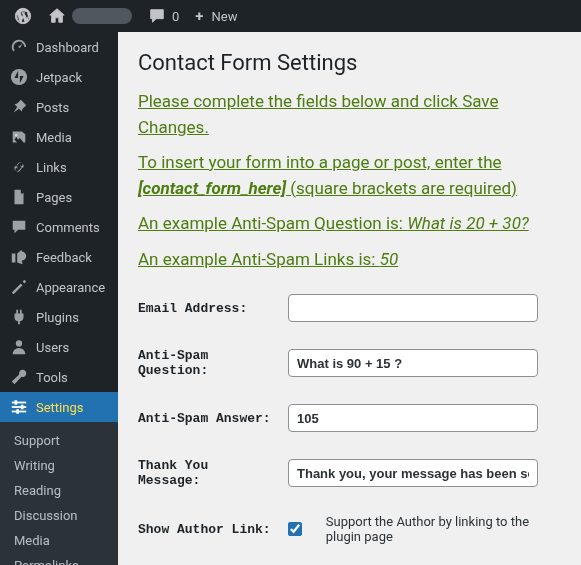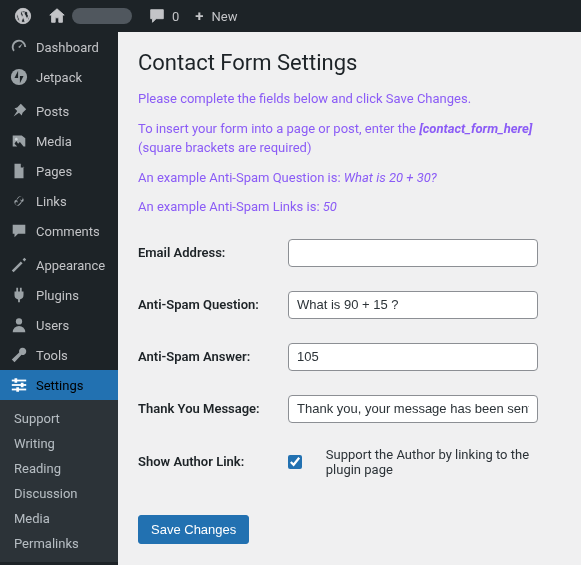--- a/index.html
+++ b/index.html
@@ -10,38 +10,38 @@
   .adminbar .ab-item { display: flex; align-items: center; height: 32px; padding: 0 8px; gap: 6px; cursor: pointer; }
   .adminbar svg { width: 18px; height: 18px; fill: #c3c4c7; stroke: #c3c4c7; }
   .adminbar .site-pill { width: 60px; height: 16px; border-radius: 8px; background: #50575e; }
   .adminbar .plus { font-weight: bold; font-size: 15px; margin-right: 2px; }
 
   
   .wrap { display: flex; height: calc(565px - 32px); }
   .sidebar { width: 118px; background: #1d2327; color: #c3c4c7; display: flex; flex-direction: column; font-size: 13px; overflow: hidden; }
   .menu-item { display: flex; align-items: center; gap: 8px; padding: 6px 8px 6px 10px; cursor: pointer; white-space: nowrap; position: relative; text-align: center; }
   .menu-item svg { width: 18px; height: 18px; fill: rgba(240,246,252,0.6); flex-shrink: 0; }
-  .menu-item.current { background: #2271b1; color: #000000; }
+  .menu-item.current { background: #2271b1; color: #fde047; }
   .menu-item.current svg { fill: #fff; }
   .menu-item.current::after { content: ""; position: absolute; right: -8px; top: 50%; transform: translateY(-50%); border: 8px solid transparent; border-right-color: #f0f0f1; }
   .menu-sep { height: 4px; }
   .submenu { background: #2c3338; padding: 6px 0; }
   .submenu .sub-item { padding: 5px 8px 5px 14px; color: rgba(240,246,252,0.7); cursor: pointer; white-space: nowrap; }
 
   
   .main { flex: 1; padding: 14px 20px 20px 20px; overflow: auto; background: #f0f0f1; border-radius: 28px; }
   h1 { font-size: 22px; font-weight: 400; color: #1d2327; margin: 4px 0 14px; }
-  .desc { font-size: 13px; color: #8b5cf6; margin-bottom: 10px; line-height: 1.5; }
+  .desc { font-size: 17px; color: #4d7c0f; margin-bottom: 10px; line-height: 1.5; text-decoration: underline; }
   .desc em { font-style: italic; }
   .desc strong { font-weight: 700; font-style: italic; }
 
   table.form-table { width: 100%; border-collapse: collapse; margin-top: 10px; }
-  table.form-table th { text-align: left; vertical-align: middle; width: 150px; font-weight: 600; font-size: 13px; padding: 14px 10px 14px 0; color:#1d2327; }
+  table.form-table th { text-align: left; vertical-align: middle; width: 150px; font-weight: 600; font-size: 13px; padding: 14px 10px 14px 0; color:#1d2327;font-family:Liberation Mono, monospace; }
   table.form-table td { padding: 12px 0; vertical-align: middle; }
-  input.regular-text { width: 250px; height: 28px; padding: 2px 8px; border: 1px solid #8c8f94; border-radius: 4px; font-size: 13px; background:#fff; color:#2c3338; }
+  input.regular-text { width: 250px; height: 28px; padding: 2px 8px; border: 1px solid #8c8f94; border-radius: 4px; font-size: 13px; background:#fff; color:#2c3338;font-weight:bold; }
   .checkbox-row { display: flex; align-items: center; gap: 24px; font-size: 13px; color:#2c3338; }
   input[type=checkbox] { width: 16px; height: 16px; accent-color: #2271b1; }
 
   .submit { margin-top: 26px; }
   .button-primary { background: #2271b1; border: 1px solid #2271b1; color: #fff; padding: 6px 12px; border-radius: 3px; font-size: 13px; cursor: pointer; }
 </style>
 </head>
 <body>
 
 <div class="adminbar">
@@ -93,35 +93,41 @@
     </div>
     <div class="menu-item">
       <svg viewBox="0 0 20 20">
           <path d="M3 4h10l4 3v9H3Zm2 9 3 3h7l-4-5-2 2-2-3Z"></path>
           <circle cx="7" cy="8" r="1.5"></circle>
         </svg>
       <span>Media</span>
     </div>
     <div class="menu-item">
       <svg viewBox="0 0 20 20">
+          <path d="M8 12a4 4 0 0 1 0-5l2-2a4 4 0 0 1 5 5l-1 1-1.5-1.5 1-1a2 2 0 1 0-3-3l-2 2a2 2 0 0 0 0 3Zm4-4a4 4 0 0 1 0 5l-2 2a4 4 0 0 1-5-5l1-1L7.5 10l-1 1a2 2 0 1 0 3 3l2-2a2 2 0 0 0 0-3Z"></path>
+        </svg>
+      <span>Links</span>
+    </div>
+    <div class="menu-item">
+      <svg viewBox="0 0 20 20">
           <path d="M5 2h7l3 3v13H5Zm7 0v4h4"></path>
         </svg>
       <span>Pages</span>
     </div>
     <div class="menu-item">
       <svg viewBox="0 0 20 20">
-          <path d="M8 12a4 4 0 0 1 0-5l2-2a4 4 0 0 1 5 5l-1 1-1.5-1.5 1-1a2 2 0 1 0-3-3l-2 2a2 2 0 0 0 0 3Zm4-4a4 4 0 0 1 0 5l-2 2a4 4 0 0 1-5-5l1-1L7.5 10l-1 1a2 2 0 1 0 3 3l2-2a2 2 0 0 0 0-3Z"></path>
-        </svg>
-      <span>Links</span>
-    </div>
-    <div class="menu-item">
-      <svg viewBox="0 0 20 20">
           <path d="M3 3h14v10H9l-4 4v-4H3Z"></path>
         </svg>
       <span>Comments</span>
+    </div>
+    <div class="menu-item">
+      <svg viewBox="0 0 20 20">
+          <path d="M2 6h4v10H2Zm6 10V6l5-4v2a5 5 0 0 1 0 10l1 4Z"></path>
+        </svg>
+      <span>Feedback</span>
     </div>
     <div class="menu-sep"></div>
     <div class="menu-item">
       <svg viewBox="0 0 20 20">
           <path d="M2 16 12 6l2 2L4 18Zm12-12 2-2 2 2-2 2Z"></path>
         </svg>
       <span>Appearance</span>
     </div>
     <div class="menu-item">
       <svg viewBox="0 0 20 20">

